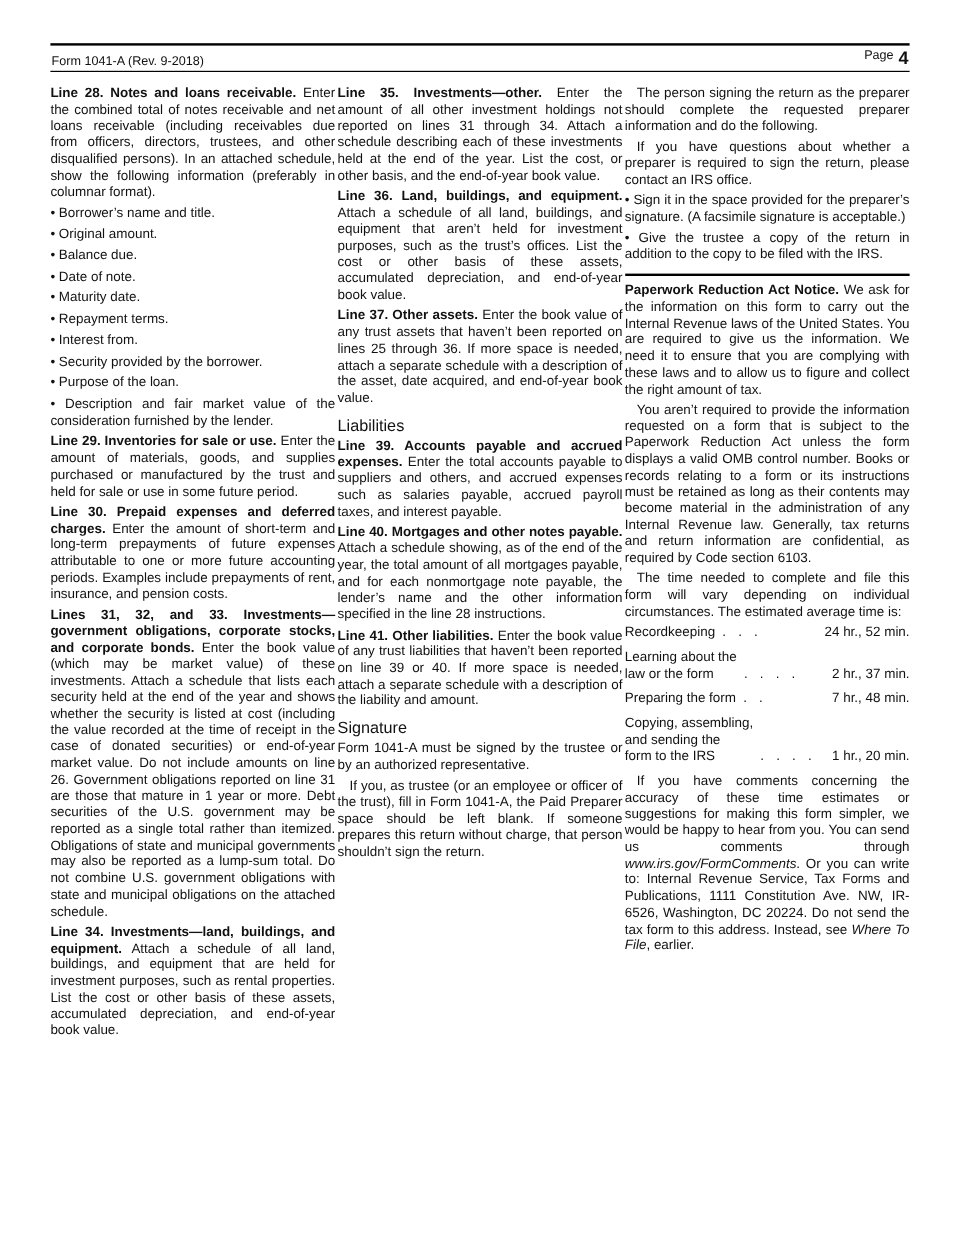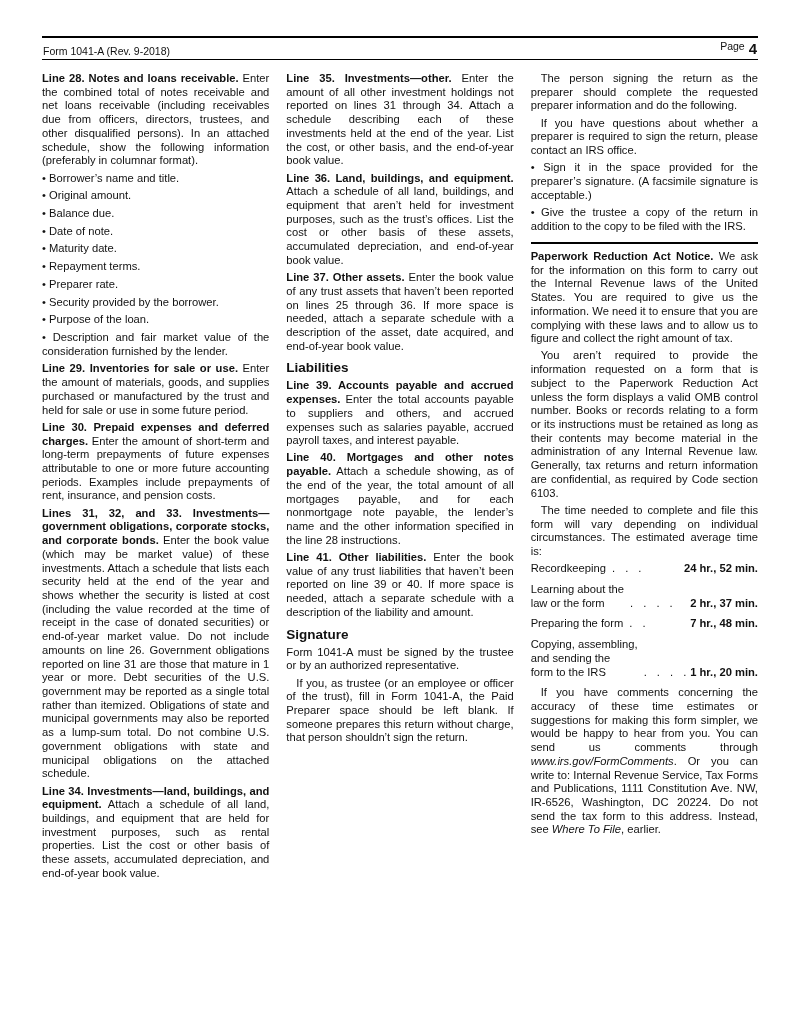--- a/index.html
+++ b/index.html
@@ -11,39 +11,39 @@
   }
   .page { width: 800px; height: 915px; padding: 36px 42px 20px; }
   .page-header {
     display: flex; justify-content: space-between; align-items: flex-end;
     border-top: 2.5px solid #000; border-bottom: 1.5px solid #000;
     padding: 2px 1px; font-size: 10.5px;
   }
   .form-id { font-size: 10.5px; }
   .page-num-wrap { display: flex; align-items: flex-start; gap: 4px; }
   .page-num { font-weight: bold; font-size: 15px; }
-  .columns { display: flex; gap: 17px; padding-top: 12px; }
+  .columns { display: flex; gap: 2px; padding-top: 12px; }
   .col { flex: 1 1 0; min-width: 0; }
   .para, .bullet {
     font-size: 11.2px; line-height: 1.225; text-align: justify;
     margin: 0 0 3.5px;
   }
   .para b { font-weight: bold; }
   .indent { text-indent: 10px; }
   .bullet { margin-bottom: 4px; }
   .bullet::before { content: "• "; }
-  h3.section-heading { font-size: 13.5px; font-weight: bold; margin: 7px 0 4px; }
+  h3.section-heading { font-size: 13.5px; font-weight: normal; margin: 7px 0 4px; }
   hr.rule { border: none; border-top: 2px solid #000; margin: 8px 0 6px; }
   .time-row {
     display: flex; align-items: flex-end;
     font-size: 11.2px; line-height: 1.225; margin: 2px 0 7px;
   }
   .time-label { font-weight: normal; white-space: pre-line; }
   .time-dots { flex: 1; overflow: hidden; white-space: nowrap; word-spacing: 7px; padding: 0 2px 0 6px; }
-  .time-value { white-space: nowrap; font-weight: bold; }
+  .time-value { white-space: nowrap; }
   i { font-style: italic; }
 </style>
 </head>
 <body>
 
 <div class="page">
 
   <div class="page-header">
     <span class="form-id">Form 1041-A (Rev. 9-2018)</span>
     <span class="page-num-wrap">
@@ -55,21 +55,21 @@
   <div class="columns">
 
     <div class="col">
       <p class="para"><b>Line 28. Notes and loans receivable.</b> <span>Enter the combined total of notes receivable and net loans receivable (including receivables due from officers, directors, trustees, and other disqualified persons). In an attached schedule, show the following information (preferably in columnar format).</span></p>
       <p class="bullet"><span>Borrower’s name and title.</span></p>
       <p class="bullet"><span>Original amount.</span></p>
       <p class="bullet"><span>Balance due.</span></p>
       <p class="bullet"><span>Date of note.</span></p>
       <p class="bullet"><span>Maturity date.</span></p>
       <p class="bullet"><span>Repayment terms.</span></p>
-      <p class="bullet"><span>Preparer rate.</span></p>
+      <p class="bullet"><span>Interest from.</span></p>
       <p class="bullet"><span>Security provided by the borrower.</span></p>
       <p class="bullet"><span>Purpose of the loan.</span></p>
       <p class="bullet"><span>Description and fair market value of the consideration furnished by the lender.</span></p>
       <p class="para"><b>Line 29. Inventories for sale or use.</b> <span>Enter the amount of materials, goods, and supplies purchased or manufactured by the trust and held for sale or use in some future period.</span></p>
       <p class="para"><b>Line 30. Prepaid expenses and deferred charges.</b> <span>Enter the amount of short-term and long-term prepayments of future expenses attributable to one or more future accounting periods. Examples include prepayments of rent, insurance, and pension costs.</span></p>
       <p class="para"><b>Lines 31, 32, and 33. Investments—government obligations, corporate stocks, and corporate bonds.</b> <span>Enter the book value (which may be market value) of these investments. Attach a schedule that lists each security held at the end of the year and shows whether the security is listed at cost (including the value recorded at the time of receipt in the case of donated securities) or end-of-year market value. Do not include amounts on line 26. Government obligations reported on line 31 are those that mature in 1 year or more. Debt securities of the U.S. government may be reported as a single total rather than itemized. Obligations of state and municipal governments may also be reported as a lump-sum total. Do not combine U.S. government obligations with state and municipal obligations on the attached schedule.</span></p>
       <p class="para"><b>Line 34. Investments—land, buildings, and equipment.</b> <span>Attach a schedule of all land, buildings, and equipment that are held for investment purposes, such as rental properties. List the cost or other basis of these assets, accumulated depreciation, and end-of-year book value.</span></p>
     </div>
 
     <div class="col">

